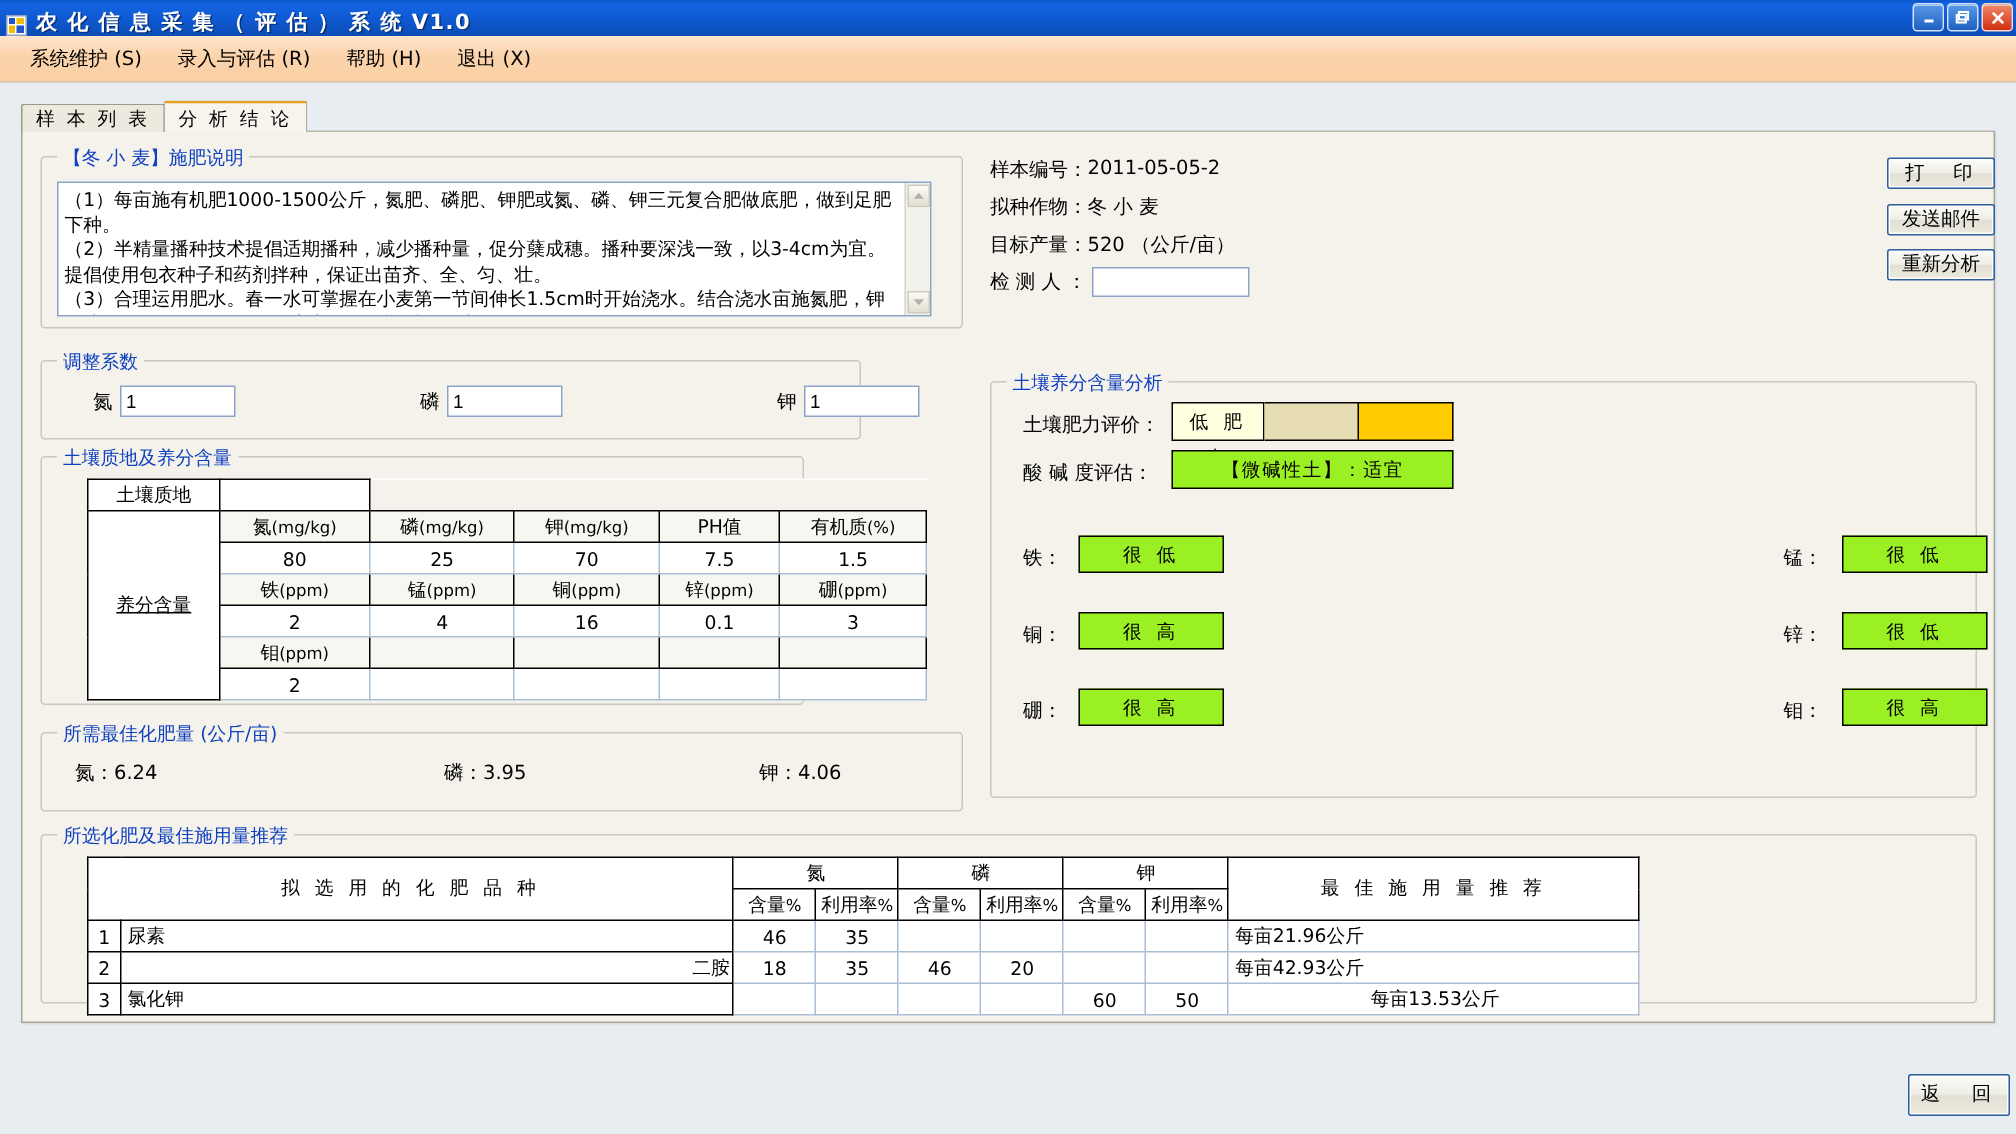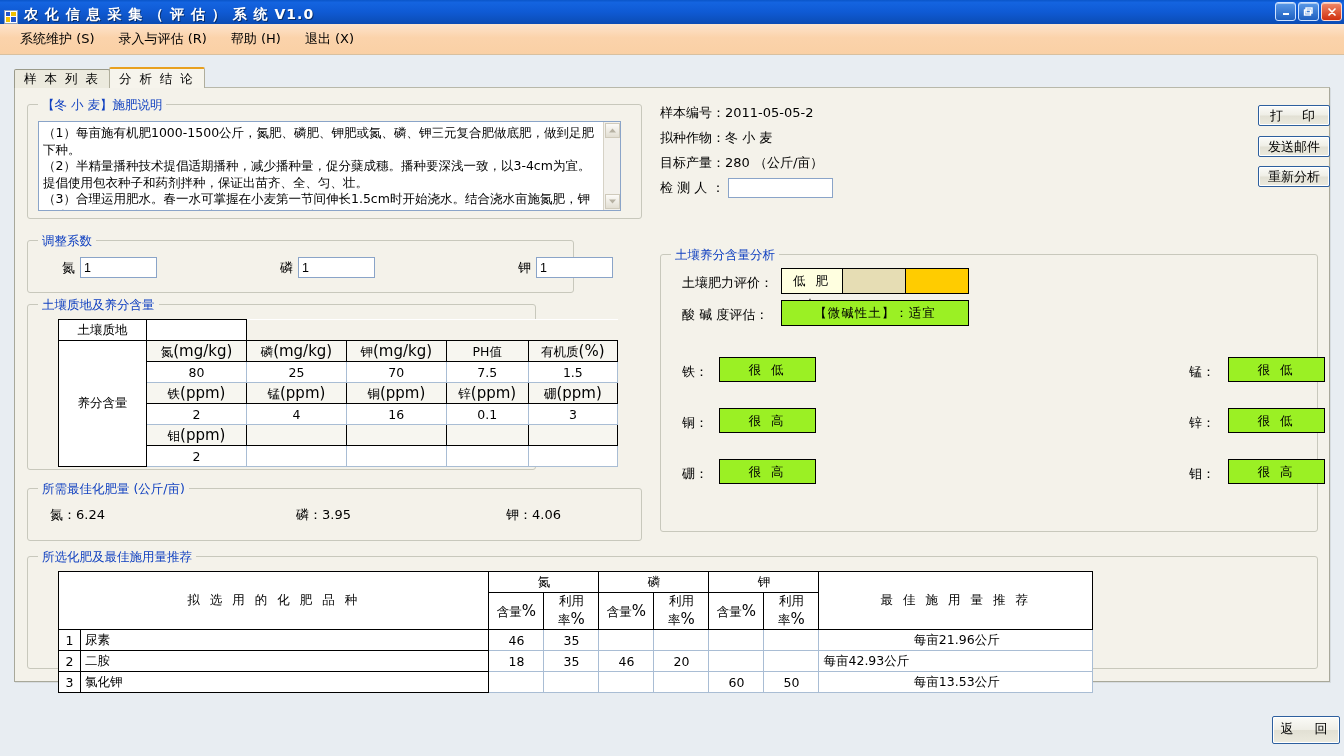--- a/index.html
+++ b/index.html
@@ -126,21 +126,21 @@
   
   .coef-label{font-size:13px;}
   .txt{border:1px solid #8aa4c8;background:#fff;height:21px;line-height:19px;
        font-size:12.5px;padding:0 3px;color:#000;}
 
   
   table.grid{border-collapse:collapse;background:#fff;font-size:12.5px;}
   table.grid td{border:1px solid #a9bdd4;padding:0 2px;height:21px;text-align:center;color:#000;}
   table.grid td.hdr{border:1px solid #000;background:#f7f6f0;}
   table.grid td.blk{border:1px solid #000;}
-  .sub{font-size:15px;}
+  .sub{font-size:11px;}
 
   
   .badge{
     background:#9bf024;border:1px solid #000;height:25px;line-height:23px;text-align:center;
     font-size:12.5px;letter-spacing:3px;color:#000;
   }
   .fert-seg{border:1px solid #000;height:26px;line-height:24px;text-align:center;font-size:12.5px;letter-spacing:3px;}
 
   .lbl{font-size:13px;color:#000;white-space:nowrap;}
 </style>
@@ -232,21 +232,21 @@
       <tbody>
           <tr>
         <td class="blk" style="width:88px;">土壤质地</td>
         <td class="blk" style="width:100px;"></td>
         <td style="border:none;background:#f4f2ea;"></td>
         <td style="border:none;background:#f4f2ea;"></td>
         <td style="border:none;background:#f4f2ea;"></td>
         <td style="border:none;background:#f4f2ea;"></td>
       </tr>
       <tr>
-        <td class="blk" rowspan="6" style="width:88px;vertical-align:middle;">养分含量</td>
+        <td class="blk" rowspan="6" style="width:88px;vertical-align:middle;text-decoration:underline;">养分含量</td>
         <td class="hdr"><span>氮</span><span class="sub">(mg/kg)</span></td>
         <td class="hdr"><span>磷</span><span class="sub">(mg/kg)</span></td>
         <td class="hdr"><span>钾</span><span class="sub">(mg/kg)</span></td>
         <td class="hdr"><span>PH值</span><span class="sub"></span></td>
         <td class="hdr"><span>有机质</span><span class="sub">(%)</span></td>
       </tr>
       <tr>
         <td>80</td>
         <td>25</td>
         <td>70</td>
@@ -346,25 +346,25 @@
 
       <tr>
         <td class="blk" style="width:22px;">1</td>
         <td class="blk" style="text-align:left;padding-left:4px;">尿素</td>
         <td>46</td>
         <td>35</td>
         <td></td>
         <td></td>
         <td></td>
         <td></td>
-        <td style="text-align:center;padding-left:4px;">每亩21.96公斤</td>
+        <td style="text-align:left;padding-left:4px;">每亩21.96公斤</td>
       </tr>
       <tr>
         <td class="blk">2</td>
-        <td class="blk" style="text-align:left;padding-left:4px;">二胺</td>
+        <td class="blk" style="text-align:right;padding-left:4px;">二胺</td>
         <td>18</td>
         <td>35</td>
         <td>46</td>
         <td>20</td>
         <td></td>
         <td></td>
         <td style="text-align:left;padding-left:4px;">每亩42.93公斤</td>
       </tr>
       <tr>
         <td class="blk">3</td>
@@ -387,21 +387,21 @@
   <div class="info-row">
     <span class="info-label">样本编号：</span>
     <span class="info-val">2011-05-05-2</span>
   </div>
   <div class="info-row">
     <span class="info-label">拟种作物：</span>
     <span class="info-val">冬 小 麦</span>
   </div>
   <div class="info-row">
     <span class="info-label">目标产量：</span>
-    <span class="info-val">280 （公斤/亩）</span>
+    <span class="info-val">520 （公斤/亩）</span>
   </div>
   <div class="info-row">
     <span class="info-label">检 测 人 ：</span>
     <input id="inspector-input" value="" placeholder="" style="">
   </div>
 </div>
 
 <div class="btn" id="print-btn">打　印</div>
 <div class="btn" id="mail-btn">发送邮件</div>
 <div class="btn" id="reanalyze-btn">重新分析</div>

